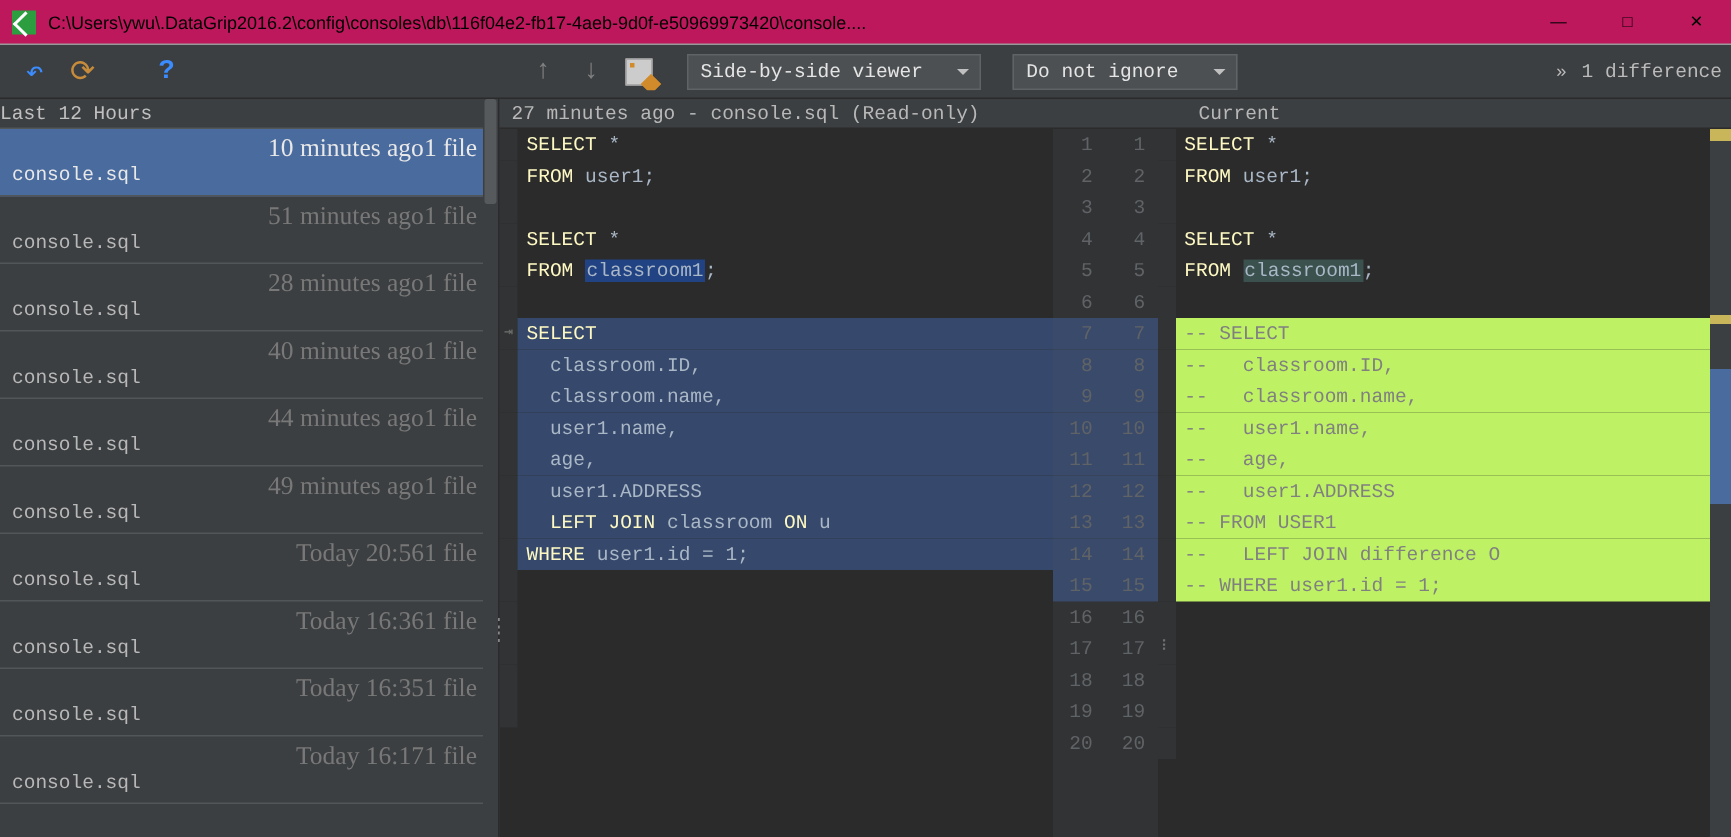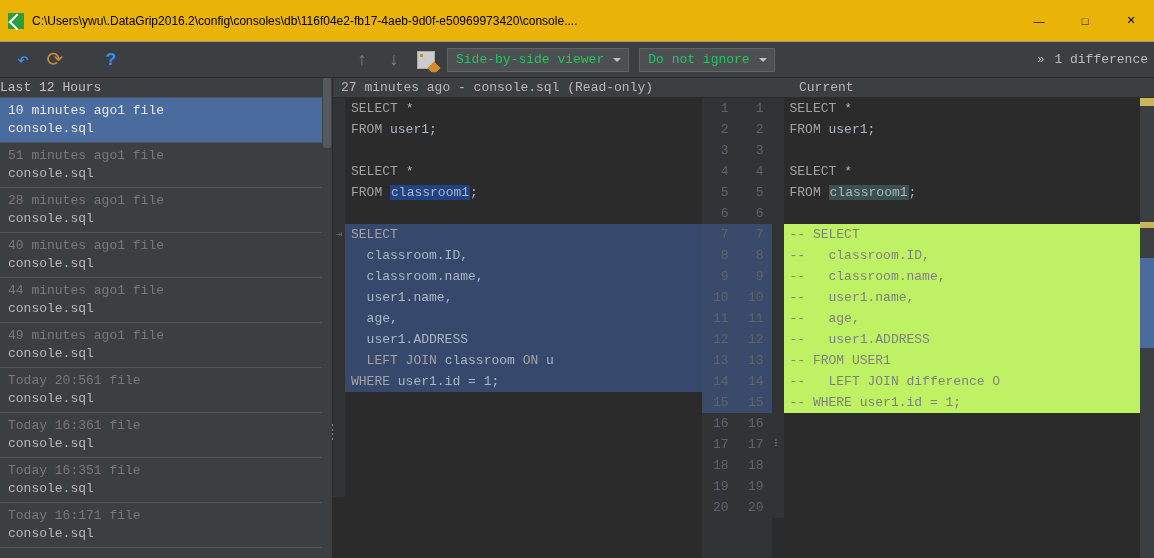--- a/index.html
+++ b/index.html
@@ -1,53 +1,53 @@
 <!DOCTYPE html>
 <html><head>
 <meta charset="utf-8">
 <style>
   * { margin:0; padding:0; box-sizing:border-box; }
   html,body { width:1154px; height:558px; overflow:hidden; font-family:"Consolas","Courier New",monospace; font-size:13px; background:#3c3f41; color:#bbbbbb; }
   
   
-  .titlebar { height:42px; background:#eab308; display:flex; align-items:center; border-bottom:1px solid #999; }
+  .titlebar { height:30px; background:#be185d; display:flex; align-items:center; border-bottom:1px solid #999; }
   .titlebar .app-icon { width:16px; height:16px; margin:0 6px 0 8px; background:#2d9e3f; display:inline-block; position:relative; }
   .titlebar .app-icon::after{content:"";position:absolute;left:3px;top:3px;width:10px;height:10px;border:2px solid #fff;border-right:none;border-top:none;transform:rotate(45deg);}
   .titlebar .title-text { flex:1; color:#000; font-family:"Segoe UI",sans-serif; font-size:12px; padding-left:2px; white-space:nowrap; overflow:hidden; }
   .win-btn { width:46px; height:30px; display:flex; align-items:center; justify-content:center; font-family:"Segoe UI Symbol",sans-serif; font-size:11px; color:#000; }
   
   
   .toolbar { height:36px; background:#3c3f41; display:flex; align-items:center; padding:0 6px; border-bottom:1px solid #2b2b2b; }
   .toolbar .left-tools, .toolbar .center-tools, .toolbar .right-tools { display:flex; align-items:center; gap:6px; }
   .toolbar .left-tools { width:345px; gap:10px; padding-left:6px;}
   .toolbar .center-tools { flex:1; gap:10px; }
   .tb-icon { width:22px; height:22px; display:flex; align-items:center; justify-content:center; font-size:18px; color:#8899aa; cursor:pointer;}
   .tb-icon.undo { color:#3a8cff; font-size:20px;}
   .tb-icon.redo { color:#c78c3b; font-size:20px;}
   .tb-icon.help { color:#3a8cff; font-weight:bold; font-size:18px;}
-  .tb-combo { height:24px; background:#4c5052; border:1px solid #5e6366; padding:0 24px 0 8px; display:flex; align-items:center; color:#22c55e; font-size:13px; position:relative; cursor:pointer;}
+  .tb-combo { height:24px; background:#4c5052; border:1px solid #5e6366; padding:0 38px 0 8px; display:flex; align-items:center; color:#e5e5e5; font-size:13px; position:relative; cursor:pointer;margin-left:11px;}
   .tb-combo::after{content:"";position:absolute;right:7px;top:9px;border:4px solid transparent;border-top-color:#c0c0c0;}
   .right-tools { color:#bbb; font-size:13px; gap:6px;}
   .dbl-chevron{display:inline-flex;align-items:center;justify-content:center;width:14px;color:#bbb;font-size:12px;letter-spacing:-3px;margin-right:2px;}
   .arrow-icn{font-size:18px;}
   .pencil{position:relative;width:18px;height:18px;}
   .pencil .pg{position:absolute;inset:0;border:1px solid #aaa;background:#ccc;}
   .pencil .pg::before{content:"";position:absolute;left:2px;top:2px;width:3px;height:3px;background:#d28b2a;}
   .pencil .pen{position:absolute;right:-4px;bottom:-4px;width:10px;height:10px;background:#d28b2a;transform:rotate(45deg);clip-path:polygon(0 0,100% 0,100% 60%,60% 100%,0 100%);}
   
   
   .main { display:flex; height:calc(100% - 66px); }
   
   
   .sidebar { width:333px; background:#3c3f41; display:flex; flex-direction:column; border-right:1px solid #2b2b2b; position:relative;}
   .sidebar .vscroll{position:absolute;right:0;top:0;bottom:0;width:10px;background:#3c3f41;}
   .sidebar .vscroll .thumb{position:absolute;left:1px;right:1px;top:0;height:70px;background:#565a5c;border-radius:2px;}
   .sb-header{height:20px;color:#c0c0c0;font-size:13px;line-height:20px;border-bottom:1px solid #515658;}
   .sb-item{padding:4px 14px 4px 8px;display:flex;flex-direction:column;gap:0;cursor:pointer;border-bottom:1px solid #515658;}
-  .sb-item .row1{display:flex;justify-content:flex-start;color:#787878;font-size:13px;line-height:18px;}
+  .sb-item .row1{display:flex;justify-content:flex-end;color:#787878;font-size:17px;line-height:18px;font-family:Liberation Serif, serif;}
   .sb-item .row2{color:#b8b8b8;font-size:13px;line-height:18px;}
   .sb-item.selected{background:#4a6b9e;}
   .sb-item.selected .row1,.sb-item.selected .row2{color:#e8e8e8;}
   
   
   .diff-area{flex:1;display:flex;flex-direction:column;background:#2b2b2b;}
   .diff-titles{height:20px;display:flex;align-items:center;color:#b8b8b8;font-size:13px;padding-left:8px;background:#3c3f41;border-bottom:1px solid #2b2b2b;}
   .diff-titles .lefttitle{flex:1;}
   .diff-titles .righttitle{width:355px;}
   
@@ -63,21 +63,21 @@
   .stripe .chg2{position:absolute;top:160px;left:0;right:0;height:90px;background:#4a6b9e;}
   
   .code{flex:1;position:relative;font-size:13px;line-height:21px;}
   .line{display:flex;height:21px;white-space:pre;}
   .line .txt{flex:1;padding-left:6px;color:#a9b7c6;}
   .line.bg-change .txt{background:#36486b;}
   .line.bg-change.right .txt{background:#bef264;}
   .line .gutter-extra{width:12px;background:#313335;display:flex;align-items:center;justify-content:center;color:#707070;font-size:10px;}
   
   
-  .kw{color:#a3a3a3;}
+  .kw{color:#fef9c3;}
   .punc{color:#a9b7c6;}
   .star{color:#a9b7c6;}
   .cmt{color:#808080;}
   .hlbox{background:#214283;padding:0 1px;}
   .hlbox2{background:#3b514d;padding:0 1px;}
   
   
   .ln-pair{height:21px;display:flex;}
   .ln-pair span{width:35px;text-align:right;color:#606366;padding-right:8px;font-size:13px;line-height:21px;}
   .ln-pair.bg-change{background:#3a4a6b;}

